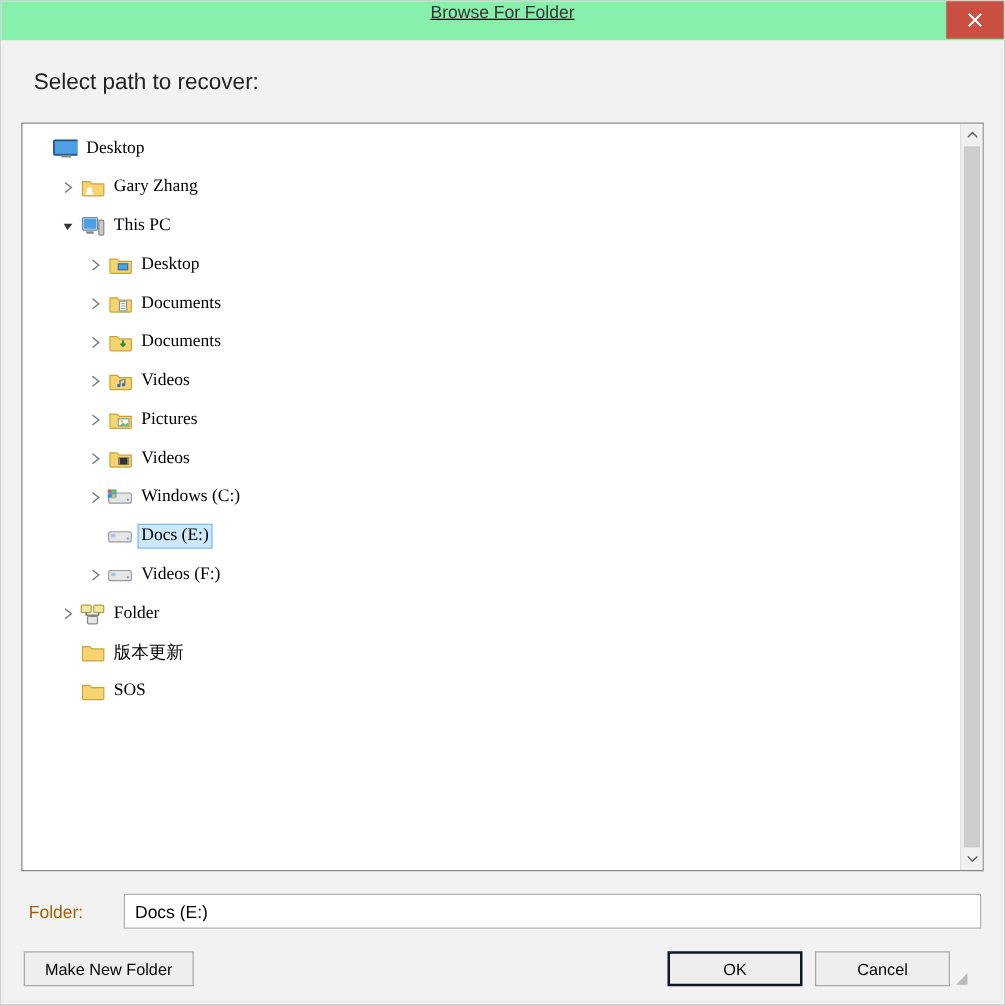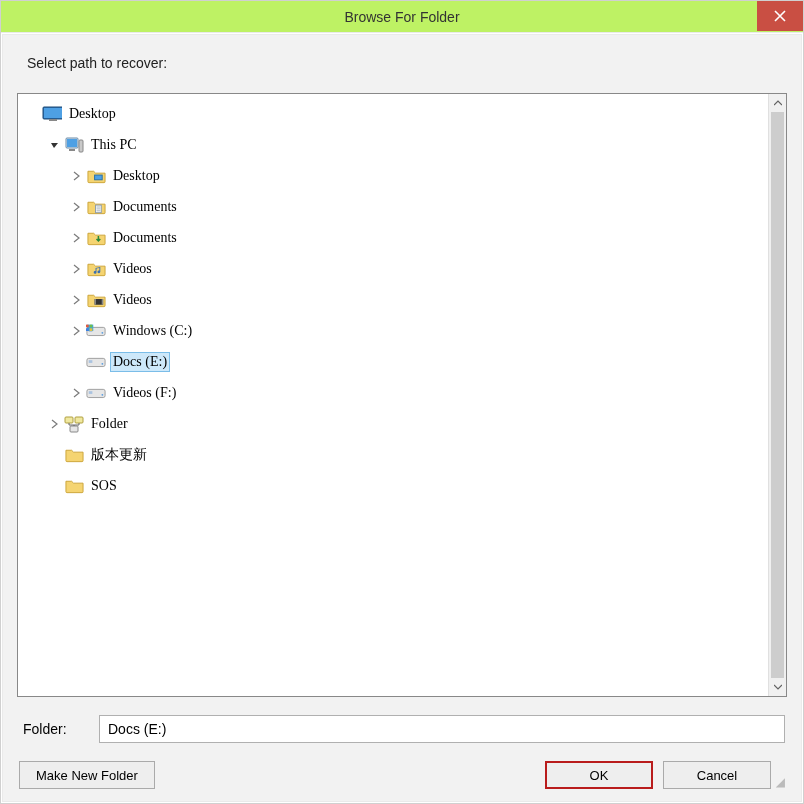--- a/index.html
+++ b/index.html
@@ -17,25 +17,25 @@
   .window {
     width: 804px;
     height: 804px;
     border: 1px solid #d0d0d0;
     background: #fff;
     display: flex;
     flex-direction: column;
   }
   .titlebar {
     height: 32px;
-    background: #bef264;
-    display: flex;
-    align-items: center;
+    background: #86efac;
+    display: flex;
     position: relative;
     border-bottom: 1px solid #eaeaea;
+    text-decoration: underline;
   }
   .titlebar-title {
     flex: 1;
     text-align: center;
     font-size: 14px;
     color: #333;
   }
   .close-btn {
     width: 46px;
     height: 30px;
@@ -53,21 +53,21 @@
   .content {
     flex: 1;
     padding: 12px 14px 8px 14px;
     background: #f2f2f2;
     border: 1px solid #eaeaea;
     margin: 1px;
     display: flex;
     flex-direction: column;
   }
   .instruction {
-    font-size: 14px;
+    font-size: 18px;
     color: #222;
     margin: 8px 10px 22px 10px;
   }
   .tree-container {
     flex: 1;
     background: #fff;
     border: 1px solid #888;
     position: relative;
     overflow: hidden;
     font-family: Liberation Serif, serif;
@@ -137,50 +137,50 @@
   }
   .folder-svg { width: 19px; height: 16px; }
   .drive-svg { width: 20px; height: 14px; }
   .folder-row {
     display: flex;
     align-items: center;
     margin: 18px 2px 10px 2px;
   }
   .folder-label {
     font-size: 14px;
-    color: #000000;
+    color: #a16207;
     width: 80px;
     padding-left: 4px;
   }
   .folder-input {
     flex: 1;
     height: 28px;
     border: 1px solid #b0b0b0;
     background: #fff;
     font-size: 14px;
     padding: 0 8px;
     font-family: inherit;
   }
   .button-row {
     display: flex;
     align-items: center;
-    margin: 8px 2px 4px 2px;
+    margin: 8px 13px 4px 2px;
   }
   .btn {
     height: 28px;
     padding: 0 16px;
     border: 1px solid #aaa;
     background: #eee;
     font-size: 13px;
     cursor: pointer;
     font-family: inherit;
     min-width: 90px;
   }
   .btn.primary {
-    border: 2px solid #b91c1c;
+    border: 2px solid #0f172a;
     background: #eee;
   }
   .spacer { flex: 1; }
   .resize-grip {
     width: 14px; text-align: right; color: #bbb; font-size: 12px; align-self: flex-end;
     padding-right: 0;
   }
 </style>
 </head>
 <body>
@@ -207,20 +207,36 @@
               <svg width="22" height="16">
                 <rect x="1" y="1" width="20" height="12" rx="1" fill="#2f6fb0" stroke="#1a4a77"></rect>
                 <rect x="2" y="2" width="18" height="10" fill="#4ea0e4"></rect>
                 <rect x="7" y="13" width="8" height="2" fill="#888"></rect>
               </svg>
             </span>
             <span class="tree-label">Desktop</span>
           </div>
           <div class="tree-row">
             <span class="tree-indent" style="width: 30px;"></span>
+            <span class="expand-arrow">
+              <svg width="8" height="10">
+                <path d="M1 1 L6 5 L1 9" fill="none" stroke="#7a7a7a" stroke-width="1.2"></path>
+              </svg>
+            </span>
+            <span class="tree-icon">
+              <svg class="folder-svg" viewBox="0 0 20 16">
+                <path d="M1 3h6l2 2h10v9a1 1 0 0 1-1 1H2a1 1 0 0 1-1-1z" fill="#f5d471" stroke="#caa338"></path>
+                <circle cx="7" cy="10" r="2.3" fill="#fff"></circle>
+                <path d="M3.5 14c.5-2 2-3 3.5-3s3 1 3.5 3" fill="#fff"></path>
+              </svg>
+            </span>
+            <span class="tree-label">Gary Zhang</span>
+          </div>
+          <div class="tree-row">
+            <span class="tree-indent" style="width: 30px;"></span>
             <span class="expand-arrow expanded">
               <svg width="10" height="10">
                 <path d="M1 3 L8 3 L4 8 z" fill="#333"></path>
               </svg>
             </span>
             <span class="tree-icon">
               <svg width="20" height="18">
                 <rect x="2" y="2" width="12" height="10" rx="1" fill="#dbe9f4" stroke="#6a8aa6"></rect>
                 <rect x="3" y="3" width="10" height="8" fill="#4ea0e4"></rect>
                 <rect x="15" y="4" width="4" height="12" rx="1" fill="#c9c9c9" stroke="#888"></rect>
@@ -282,20 +298,37 @@
                 <path d="M1 1 L6 5 L1 9" fill="none" stroke="#7a7a7a" stroke-width="1.2"></path>
               </svg>
             </span>
             <span class="tree-icon">
               <svg class="folder-svg" viewBox="0 0 20 16">
                 <path d="M1 3h6l2 2h10v9a1 1 0 0 1-1 1H2a1 1 0 0 1-1-1z" fill="#f5d471" stroke="#caa338"></path>
                 <path d="M14 6v5a1.5 1.5 0 1 1-1-1.4V7l-3 .6v4a1.5 1.5 0 1 1-1-1.4V7z" fill="#3a6fb0"></path>
               </svg>
             </span>
             <span class="tree-label">Videos</span>
+          </div>
+          <div class="tree-row">
+            <span class="tree-indent" style="width: 52px;"></span>
+            <span class="expand-arrow">
+              <svg width="8" height="10">
+                <path d="M1 1 L6 5 L1 9" fill="none" stroke="#7a7a7a" stroke-width="1.2"></path>
+              </svg>
+            </span>
+            <span class="tree-icon">
+              <svg class="folder-svg" viewBox="0 0 20 16">
+                <path d="M1 3h6l2 2h10v9a1 1 0 0 1-1 1H2a1 1 0 0 1-1-1z" fill="#f5d471" stroke="#caa338"></path>
+                <rect x="8" y="7" width="9" height="6" fill="#fff" stroke="#89a"></rect>
+                <circle cx="11" cy="9" r="1" fill="#e0c13f"></circle>
+                <path d="M9 13l3-3 2 2 2-2 1 3z" fill="#6fb76f"></path>
+              </svg>
+            </span>
+            <span class="tree-label">Pictures</span>
           </div>
           <div class="tree-row">
             <span class="tree-indent" style="width: 52px;"></span>
             <span class="expand-arrow">
               <svg width="8" height="10">
                 <path d="M1 1 L6 5 L1 9" fill="none" stroke="#7a7a7a" stroke-width="1.2"></path>
               </svg>
             </span>
             <span class="tree-icon">
               <svg class="folder-svg" viewBox="0 0 20 16">

